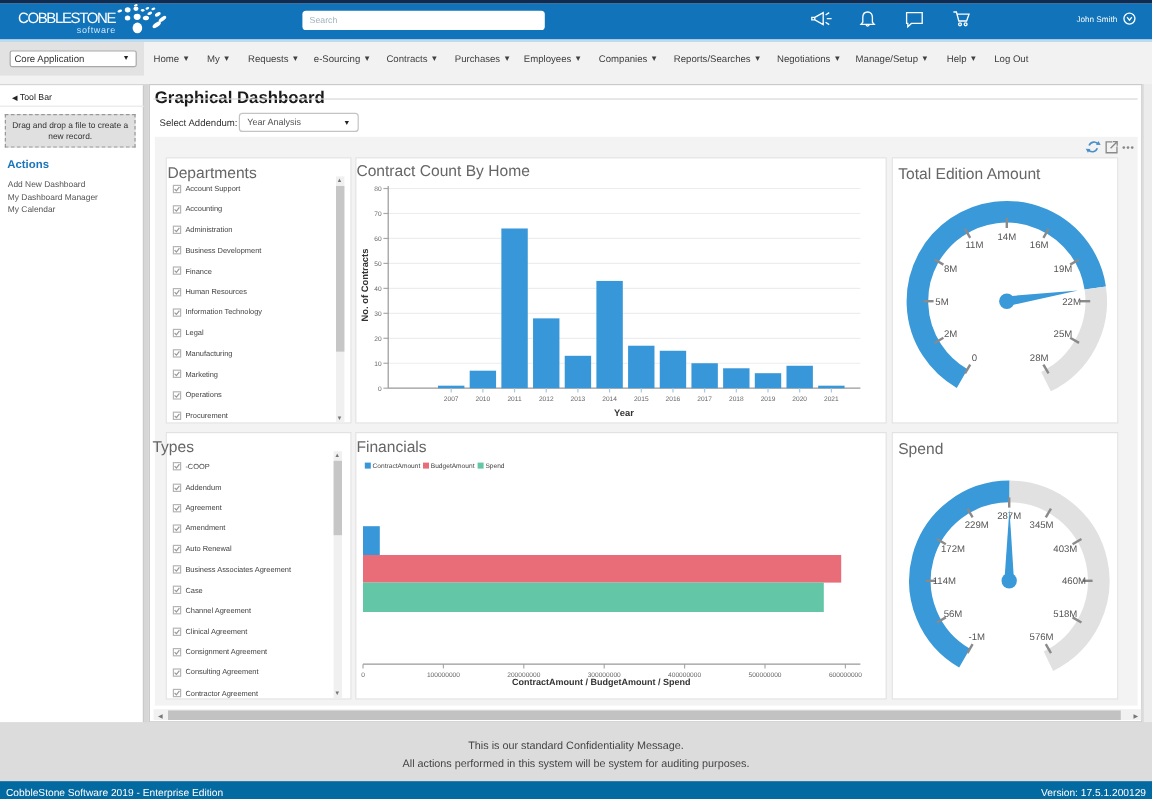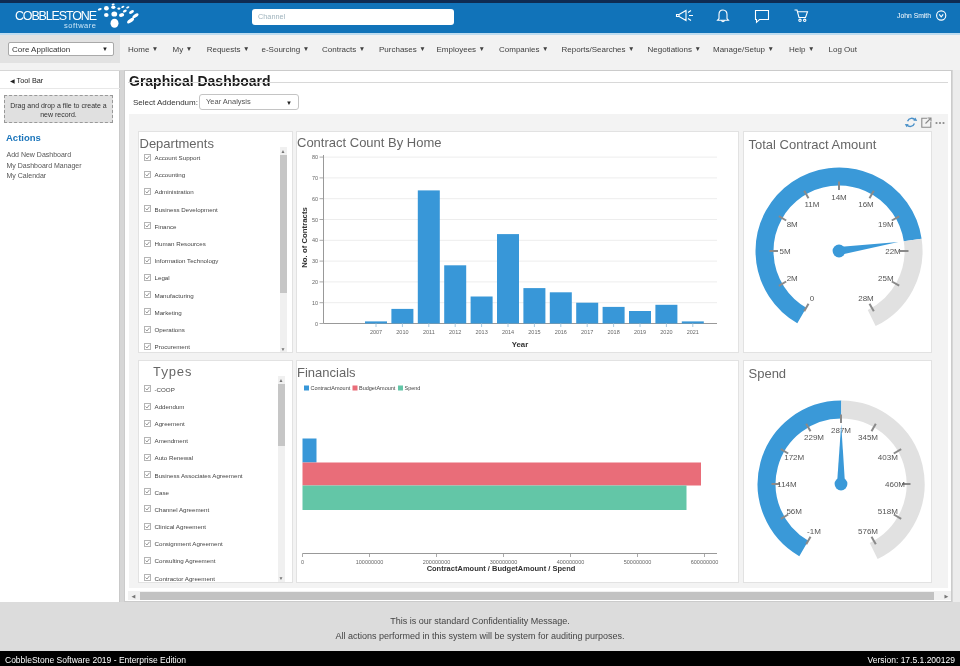--- a/index.html
+++ b/index.html
@@ -38,21 +38,21 @@
 .cb { display:inline-block; width:7px; height:7px; border:1px solid #b5b5b5; background:#fff; vertical-align:top; }
 .cb svg { display:block; margin:-1px 0 0 -1px; }
 .cbl { font-size:6.2px; color:#444; margin-left:4px; vertical-align:top; position:relative; top:0.5px; }
 .vsb { position:absolute; width:7px; background:#f0f0f0; }
 .vthumb { position:absolute; width:7px; background:#c6c6c6; }
 .sbarrow { position:absolute; font-size:5px; color:#777; width:7px; text-align:center; }
 #hscroll { left:128px; top:591px; width:823px; height:9px; background:#f1f1f1; }
 #hthumb { left:140px; top:591.5px; width:794px; height:8px; background:#c2c2c2; }
 #footband { left:0; top:602px; width:960px; height:49px; background:#dcdcdc; }
 .conf { position:absolute; width:960px; text-align:center; font-size:9px; color:#444; }
-#bottombar { left:0; top:651px; width:960px; height:15px; background:#000000; color:#fff; font-size:8.5px; }
+#bottombar { left:0; top:651px; width:960px; height:15px; background:#0369a1; color:#fff; font-size:8.5px; }
 </style></head>
 <body>
 <div class="abs" id="navy"></div>
 <div class="abs" id="blue"></div>
 <svg class="abs" style="left:0;top:0" width="960" height="70" viewBox="0 0 960 70" font-family="Liberation Sans">
   <text x="15" y="19.5" font-size="12.5" fill="#fff" textLength="82">COBBLESTONE</text>
   <text x="64" y="27.5" font-size="7.5" fill="#cde7f8" textLength="32">software</text>
   <g fill="#fff">
     <ellipse cx="99.8" cy="9.2" rx="2" ry="1.1" transform="rotate(-20 99.8 9.2)"></ellipse>
     <ellipse cx="106.4" cy="8.2" rx="2.4" ry="2.2"></ellipse>
@@ -75,21 +75,21 @@
     <path d="M 723 10 C 720.2 10 719 12.3 719 14.5 L 719 18.5 L 717.5 20.3 L 728.5 20.3 L 727 18.5 L 727 14.5 C 727 12.3 725.8 10 723 10 Z M 721.7 20.3 C 721.7 22.2 724.3 22.2 724.3 20.3"></path>
     <path d="M 755.5 10.5 L 768.5 10.5 L 768.5 19.5 L 759.5 19.5 L 756.5 22.3 L 756.5 19.5 L 755.5 19.5 Z"></path>
     <path d="M 794.5 10 L 797 10 L 799 17.5 L 805.5 17.5 L 807.5 11.8 L 797.5 11.8"></path>
     <circle cx="800" cy="20.3" r="1.2"></circle>
     <circle cx="804.7" cy="20.3" r="1.2"></circle>
     <circle cx="941.2" cy="15.5" r="4.6"></circle>
     <path d="M 939.2 14.3 L 941.2 16.8 L 943.2 14.3"></path>
   </g>
   <text x="897" y="18.3" font-size="6.8" fill="#fff">John Smith</text>
 </svg>
-<div class="abs" id="search">Channel</div>
+<div class="abs" id="search">Search</div>
 <div class="abs" id="navbar"></div>
 <div class="abs" id="navleft"></div>
 <div class="abs" id="appsel">Core Application<i>▼</i></div>
 <div class="nav" style="left:128px;">Home<b>▼</b></div>
 <div class="nav" style="left:172.5px;">My<b>▼</b></div>
 <div class="nav" style="left:206.7px;">Requests<b>▼</b></div>
 <div class="nav" style="left:261.5px;">e-Sourcing<b>▼</b></div>
 <div class="nav" style="left:322px;">Contracts<b>▼</b></div>
 <div class="nav" style="left:379px;">Purchases<b>▼</b></div>
 <div class="nav" style="left:436.5px;">Employees<b>▼</b></div>
@@ -115,22 +115,22 @@
 <div class="abs" id="dashsel">Year Analysis<i>▼</i></div>
 <div class="abs" id="dash"></div>
 <div class="panel" style="left:137.5px;top:131px;width:155px;height:221.5px;"></div>
 <div class="panel" style="left:295.5px;top:131px;width:443.5px;height:221.5px;"></div>
 <div class="panel" style="left:742.5px;top:131px;width:189.5px;height:221.5px;"></div>
 <div class="panel" style="left:137.5px;top:360px;width:155px;height:222.5px;"></div>
 <div class="panel" style="left:295.5px;top:360px;width:443.5px;height:222.5px;"></div>
 <div class="panel" style="left:742.5px;top:360px;width:189.5px;height:222.5px;"></div>
 <div class="ptitle" style="left:139.5px;top:135.5px;">Departments</div>
 <div class="ptitle" style="left:297px;top:135px;">Contract Count By Home</div>
-<div class="ptitle" style="left:748.5px;top:137px;">Total Contract Amount</div>
-<div class="ptitle" style="left:153px;top:365px;font-family:Liberation Mono, monospace;">Types</div>
+<div class="ptitle" style="left:748.5px;top:137px;">Total Edition Amount</div>
+<div class="ptitle" style="left:127px;top:365px;">Types</div>
 <div class="ptitle" style="left:297px;top:365px;">Financials</div>
 <div class="ptitle" style="left:748.5px;top:366px;">Spend</div>
 <div class="cbrow" style="top:153.5px;"><span class="cb"><svg width="7" height="7">
         <path d="M1.5 3.5 L3 5 L5.5 1.8" stroke="#999" stroke-width="1" fill="none"></path>
       </svg></span><span class="cbl">Account Support</span></div>
 <div class="cbrow" style="top:170.7px;"><span class="cb"><svg width="7" height="7">
         <path d="M1.5 3.5 L3 5 L5.5 1.8" stroke="#999" stroke-width="1" fill="none"></path>
       </svg></span><span class="cbl">Accounting</span></div>
 <div class="cbrow" style="top:187.9px;"><span class="cb"><svg width="7" height="7">
         <path d="M1.5 3.5 L3 5 L5.5 1.8" stroke="#999" stroke-width="1" fill="none"></path>

